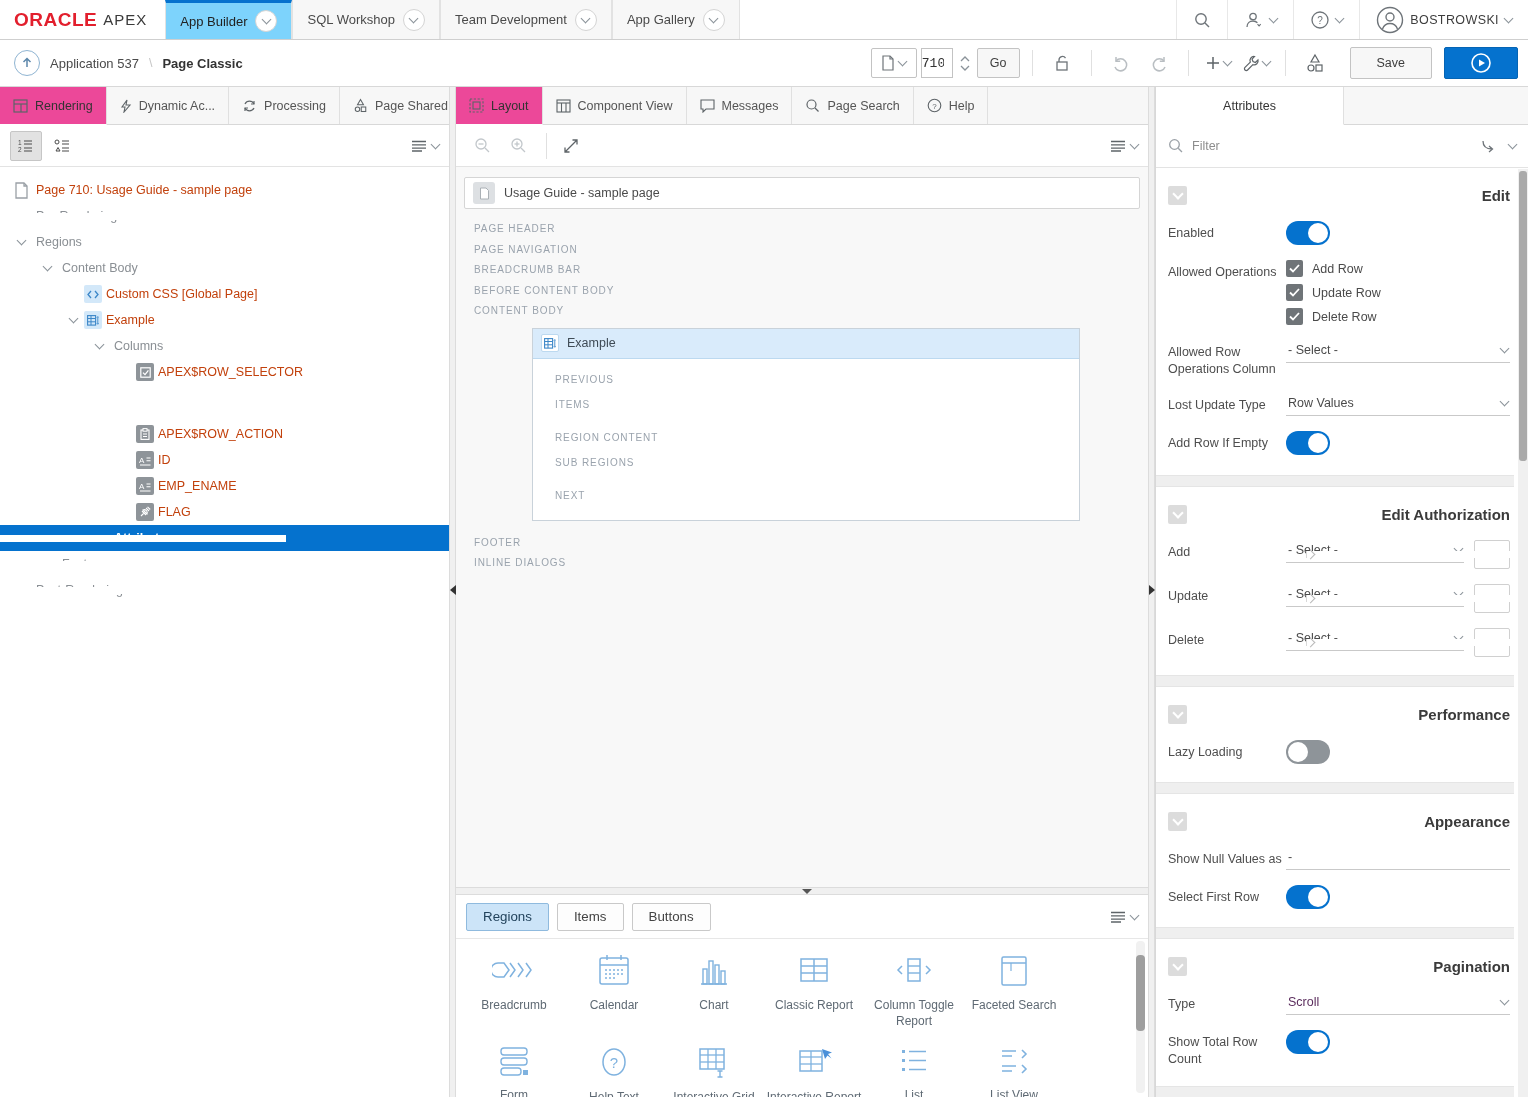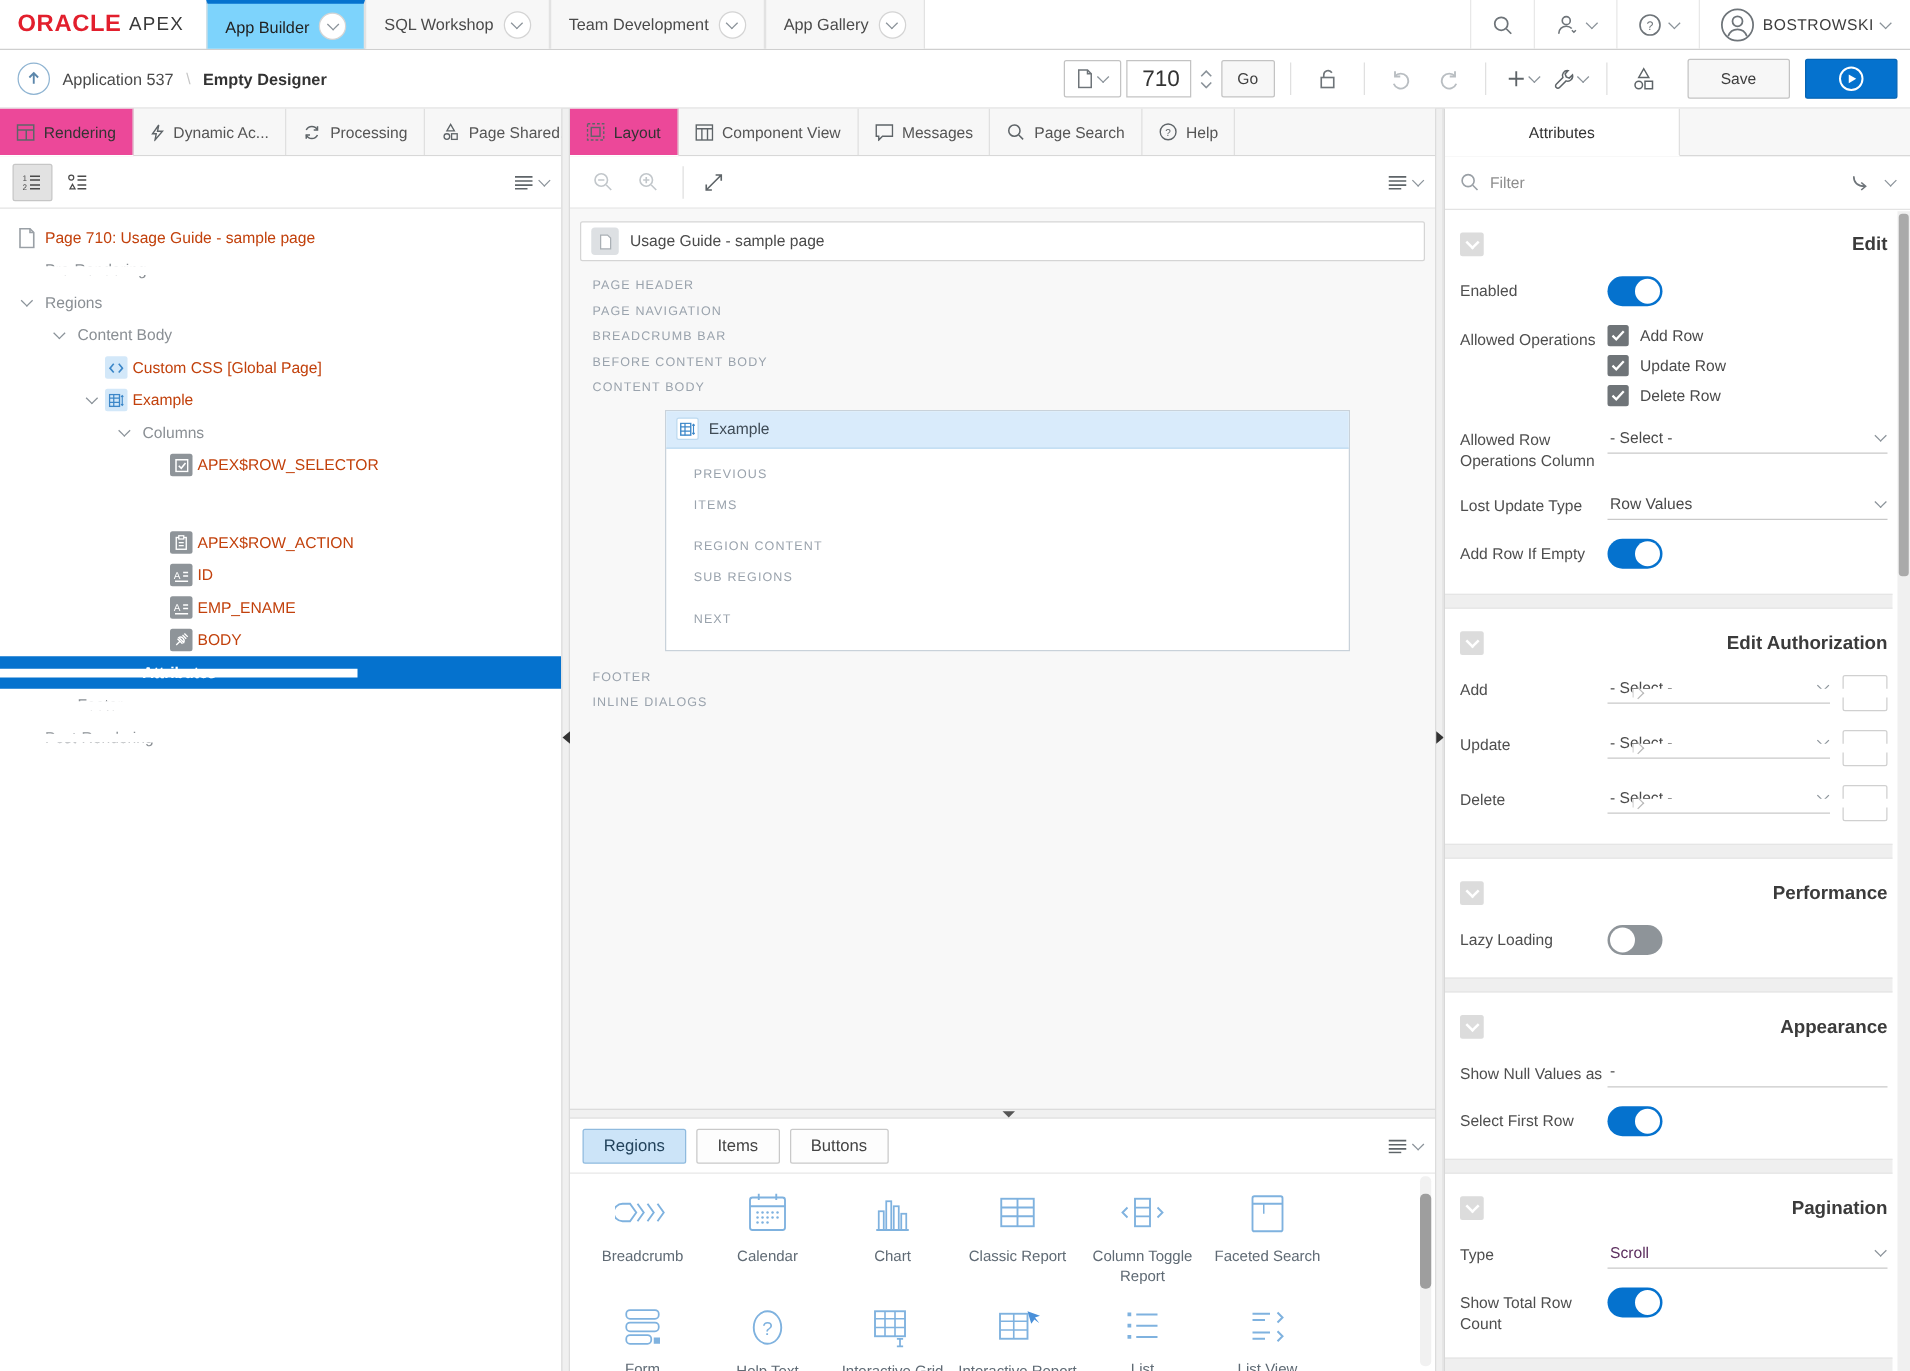--- a/index.html
+++ b/index.html
@@ -27,21 +27,21 @@
   
   .tb2 { height:47px; flex:0 0 47px; display:flex; align-items:center; border-bottom:1px solid #d8d8d8; background:#fff; padding:0 10px 0 14px; }
   .crumb { display:flex; align-items:center; gap:10px; }
   .up-circ { width:26px; height:26px; border:1.6px solid #8fb4d2; border-radius:50%; display:flex; align-items:center; justify-content:center; cursor:pointer; }
   .crumb .app-label { font-size:13px; color:#4a4a4a; }
   .crumb .sep { color:#c6c6c6; }
   .crumb .pg-label { font-size:13px; font-weight:bold; color:#333; }
   .tb2-right { margin-left:auto; display:flex; align-items:center; gap:4px; }
   .btn { border:1px solid #c3c3c3; background:#f7f7f7; border-radius:2px; font-size:12.5px; color:#3e3e3e; cursor:pointer; }
   .combo { width:46px; height:30px; display:flex; align-items:center; justify-content:center; gap:4px; background:#fff; }
-  .numin { width:52px; height:30px; border:1px solid #c3c3c3; text-align:right; padding-right:8px; font-size:18px; color:#333; font-family:Liberation Sans, sans-serif; }
+  .numin { width:32px; height:30px; border:1px solid #c3c3c3; text-align:right; padding-right:8px; font-size:13px; color:#333; font-family:Liberation Mono, monospace; }
   .stepper { width:16px; height:30px; display:flex; flex-direction:column; align-items:center; justify-content:center; gap:3px; cursor:pointer; }
   .go { height:30px; padding:0 12px; }
   .tbdiv { width:1px; height:26px; background:#e0e0e0; margin:0 8px; }
   .icbtn { width:34px; height:30px; display:flex; align-items:center; justify-content:center; gap:3px; background:transparent; border:none; cursor:pointer; }
   .save { height:32px; padding:0 26px; margin:0 8px 0 14px; }
   .run { width:74px; height:32px; background:#0572ce; border:1px solid #0564b4; border-radius:2px; display:flex; align-items:center; justify-content:center; cursor:pointer; }
 
   
   .main { flex:1; display:flex; min-height:0; }
   .splitv { width:7px; background:#f0f0f0; border-left:1px solid #dcdcdc; border-right:1px solid #dcdcdc; position:relative; cursor:col-resize; }
@@ -207,21 +207,21 @@
 
   <div class="tb2">
     <div class="crumb">
       <span class="up-circ">
         <svg class="ic" width="12" height="12" viewBox="0 0 12 12">
             <path d="M6 10 V2 M2.5 5 L6 1.5 9.5 5" fill="none" stroke="#5c87ab" stroke-width="1.5"></path>
           </svg>
       </span>
       <span class="app-label">Application 537</span>
       <span class="sep">\</span>
-      <span class="pg-label">Empty Designer</span>
+      <span class="pg-label">Page Classic</span>
     </div>
     <div class="tb2-right">
       <button class="btn combo">
         <svg class="ic" width="14" height="16" viewBox="0 0 14 16">
             <path d="M2 1 h7 l3 3 v11 h-10 z" fill="none" stroke="#6e7479" stroke-width="1.2"></path>
             <path d="M9 1 v3 h3" fill="none" stroke="#6e7479" stroke-width="1.2"></path>
           </svg>
         <span class="chev"></span>
       </button>
       <input class="numin" value="710" style="">
@@ -440,21 +440,21 @@
           <span class="tlabel">EMP_ENAME</span>
         </div>
         <div class="trow dark" style="padding-left:114px;">
           <span class="slot"></span>
           <span class="ticon gray">
             <svg class="ic" width="12" height="12" viewBox="0 0 12 12">
                 <path d="M2 10 L5 7 M7 9 L3 5 M4 4 a3 3 0 0 1 4 4 z" fill="none" stroke="#fff" stroke-width="1.1"></path>
                 <path d="M7 2 l3 3 M8.5 0.8 l2.7 2.7" stroke="#fff" stroke-width="1.1"></path>
               </svg>
           </span>
-          <span class="tlabel">BODY</span>
+          <span class="tlabel">FLAG</span>
         </div>
         <div class="trow selected" style="padding-left:88px;">
           <span class="slot">
               <span class="chev right"></span>
             </span>
           <span class="tlabel">Attributes</span>
         </div>
         <div class="trow muted" style="padding-left:36px;">
           <span class="slot">
               <span class="chev right"></span>

